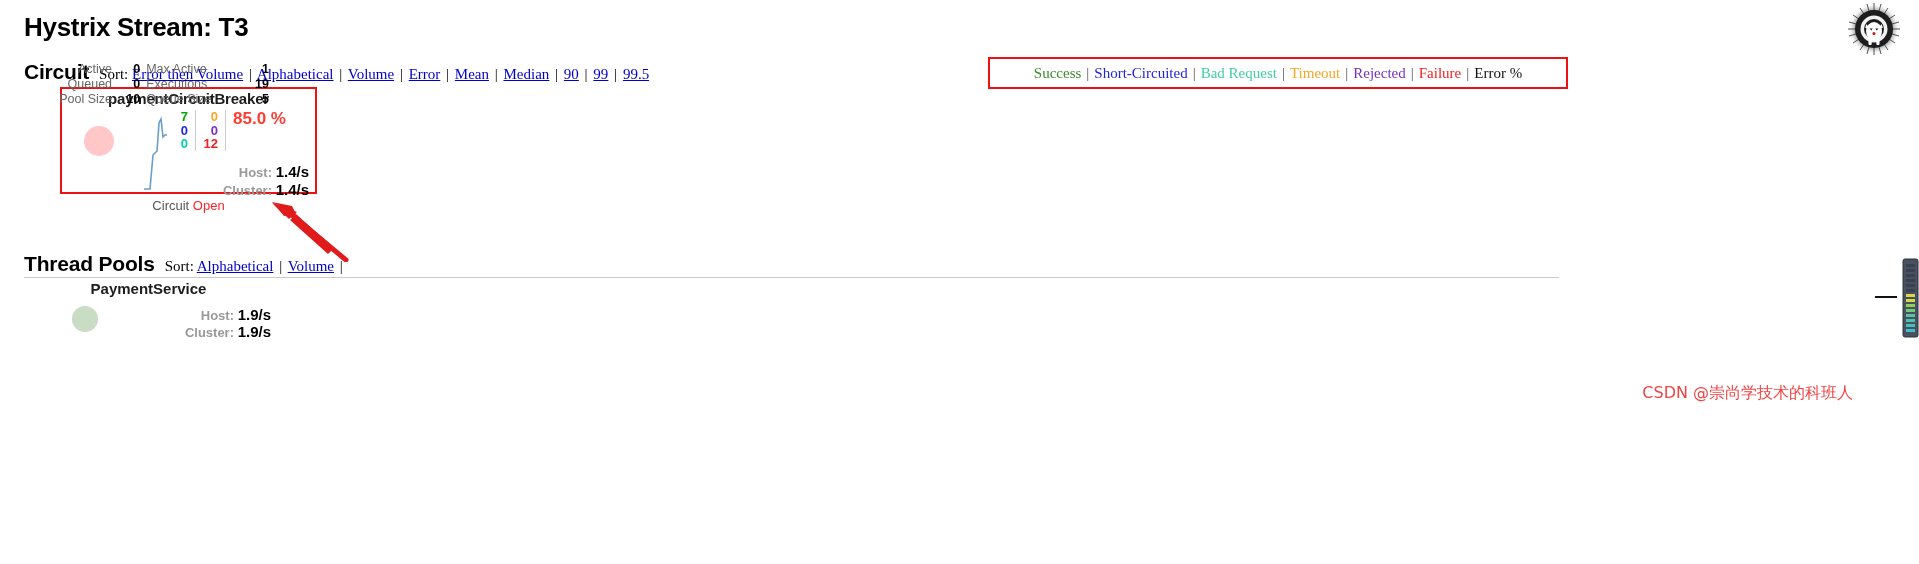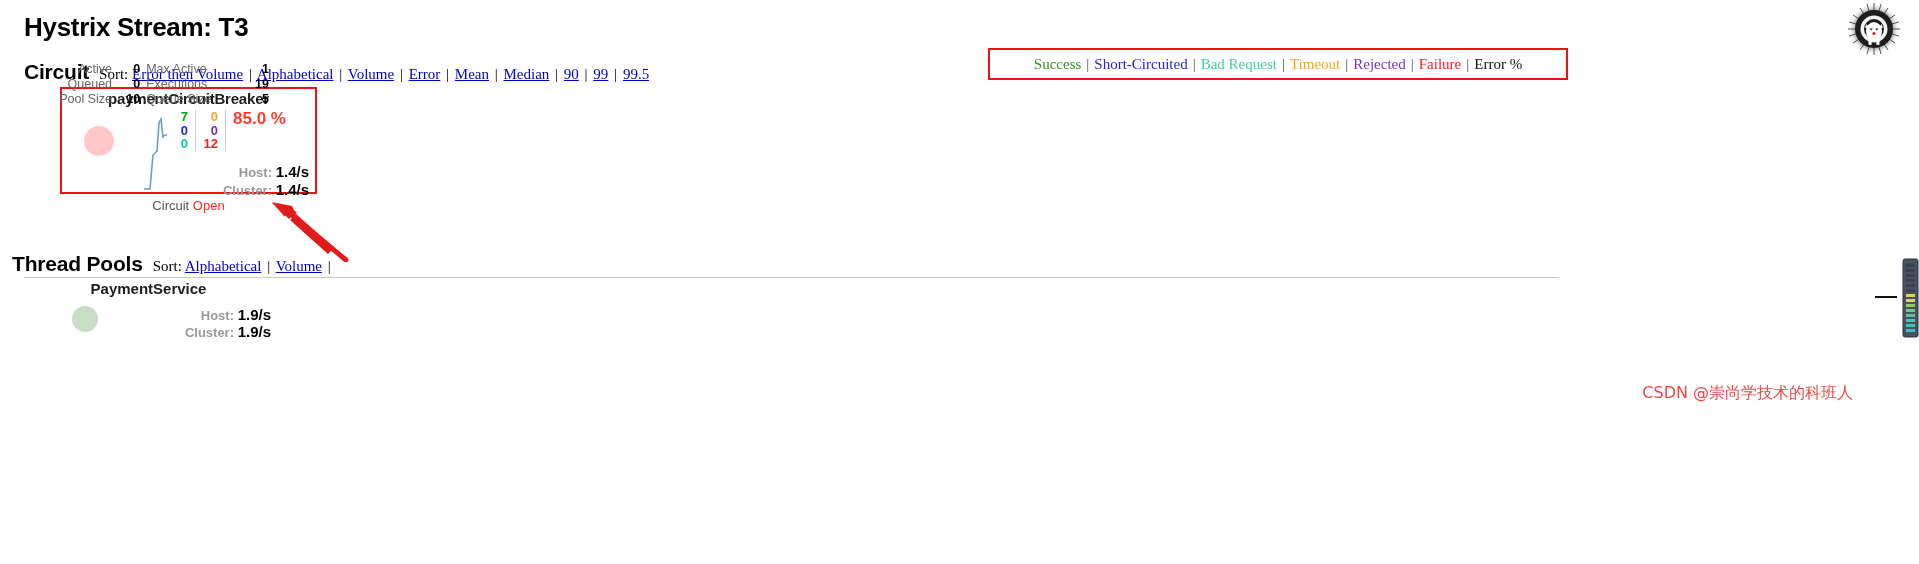--- a/index.html
+++ b/index.html
@@ -82,21 +82,21 @@
   .sort-link {
     color: #0000cc;
     text-decoration: underline;
     cursor: pointer;
   }
   .sort-sep { color: #000; padding: 0 2px; }
 
   
   #legend {
     position: absolute;
-    left: 988px; top: 48px;
+    left: 988px; top: 57px;
     width: 580px; height: 32px;
     border: 2px solid #ee1111;
     display: flex;
     align-items: center;
     justify-content: center;
     font-family: "Liberation Serif", serif;
     font-size: 15px;
     white-space: nowrap;
   }
   #legend .leg-item { cursor: pointer; }
@@ -358,21 +358,21 @@
       <span class="rate-value">1.4/s</span>
     </div>
   </div>
 
   <div id="circuit-status">
     <span>Circuit</span>
     <span class="st-val" style="color: rgb(255, 34, 34);">Open</span>
   </div>
 
 
-  <div class="section-head" style="left:12px; top:252px;">
+  <div class="section-head" style="left:24px; top:252px;">
     <span class="section-title">Thread Pools</span>
     <span class="sort-area">
       <span class="sort-label">Sort:</span>
       <span id="pool-sort-list"> <span class="sort-link">Alphabetical</span> <span class="sort-sep">|</span> <span class="sort-link">Volume</span> <span class="sort-sep">|</span></span>
     </span>
   </div>
 
   <div class="hrule" style="left:24px; top:277px; width:1535px;"></div>
 
   <div id="pool-card">

